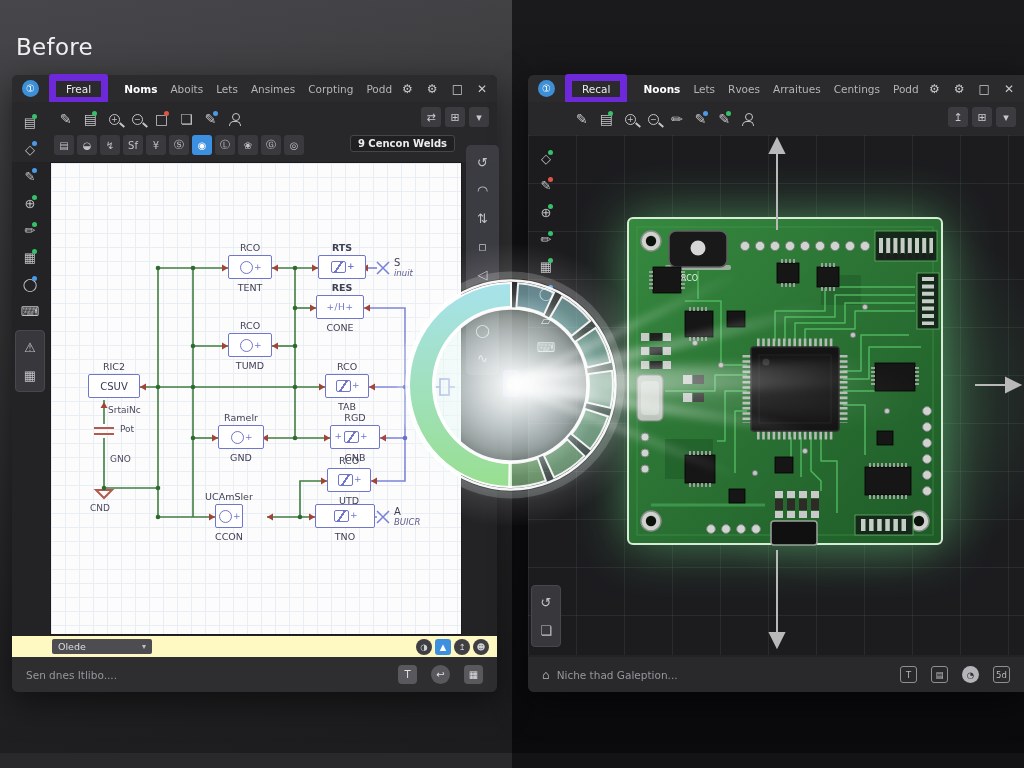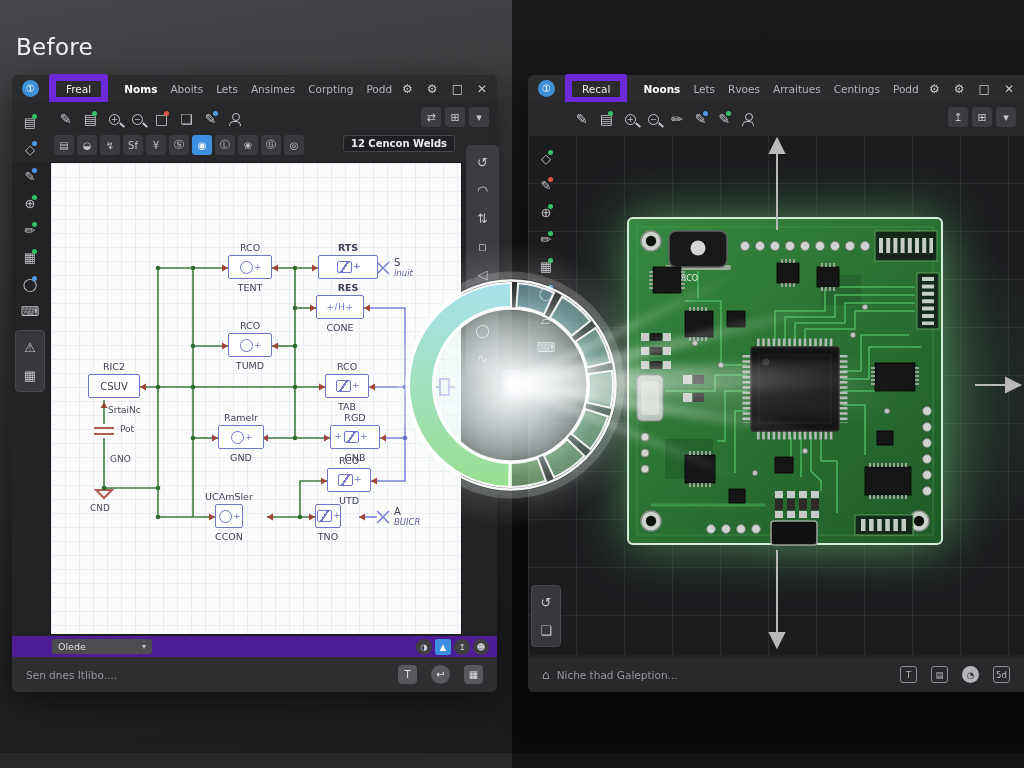--- a/index.html
+++ b/index.html
@@ -60,21 +60,21 @@
   .canvas-l{position:absolute;left:38px;top:87px;width:412px;height:473px;background:#fcfcfd;
     background-image:linear-gradient(#e9edf4 1px,transparent 1px),linear-gradient(90deg,#e9edf4 1px,transparent 1px);
     background-size:14px 14px;border:1px solid #1b1b1d;}
   .canvas-r{position:absolute;left:0;top:60px;width:496px;height:520px;background:#1c1c1f;
     background-image:linear-gradient(rgba(150,170,150,.10) 1px,transparent 1px),linear-gradient(90deg,rgba(150,170,150,.10) 1px,transparent 1px);
     background-size:48px 48px;overflow:hidden;}
   
   .rail-float{position:absolute;left:454px;top:70px;width:33px;background:rgba(62,62,68,.92);border-radius:5px;
     display:flex;flex-direction:column;gap:2px;align-items:center;padding:4px 0;z-index:3;}
   
-  .bbar{position:absolute;left:0;right:0;top:561px;height:21px;background:#4c1d95;display:flex;align-items:center;padding:0 8px;}
+  .bbar{position:absolute;left:0;right:0;top:561px;height:21px;background:#fef9c3;display:flex;align-items:center;padding:0 8px;}
   .layersel{width:100px;height:15px;background:#4c4c51;border-radius:2px;color:#dedee2;font-size:9.5px;
     display:flex;align-items:center;padding:0 6px;margin-left:32px;}
   .layersel .chev{margin-left:auto;font-size:8px;color:#bfbfc4;}
   .bbar-ic{margin-left:auto;display:flex;gap:3px;}
   .cbtn{width:16px;height:16px;border-radius:50%;background:#3e3e43;color:#cfcfd4;font-size:8.5px;
     display:flex;align-items:center;justify-content:center;}
   .cbtn.active{background:#3d8fe0;color:#fff;border-radius:3px;}
   .statusbar{position:absolute;left:0;right:0;bottom:0;height:35px;background:#2e2e31;border-radius:0 0 6px 6px;
     display:flex;align-items:center;padding:0 14px;color:#96969b;font-size:10.5px;}
   .win-r .statusbar{border-radius:0 0 0 6px;background:#29292c;}
@@ -181,21 +181,21 @@
         <span class="qbtn">↯</span>
         <span class="qbtn">Sf</span>
         <span class="qbtn">¥</span>
         <span class="qbtn">Ⓢ</span>
         <span class="qbtn active">◉</span>
         <span class="qbtn">Ⓛ</span>
         <span class="qbtn">❀</span>
         <span class="qbtn">Ⓖ</span>
         <span class="qbtn">◎</span>
       </div>
-      <div class="counter-badge">12 Cencon Welds</div>
+      <div class="counter-badge">9 Cencon Welds</div>
     </div>
 
     <div class="rail">
       <span class="rail-btn dot dot-g">▤</span>
       <span class="rail-btn dot dot-b">◇</span>
       <span class="rail-btn dot dot-b">✎</span>
       <span class="rail-btn dot dot-g">⊕</span>
       <span class="rail-btn dot dot-g">✏</span>
       <span class="rail-btn dot dot-g">▦</span>
       <span class="rail-btn dot dot-b">◯</span>
@@ -286,21 +286,21 @@
           <polygon points="50.5,246 57.5,246 54,240" fill="#a04438"></polygon>
         </svg>
 
       <div class="comp" style="left:178px;top:93px;width:44px;">
         <div class="comp-ref">RCO</div>
         <div class="comp-box">
             <span class="sym-source"></span>
           </div>
         <div class="comp-name">TENT</div>
       </div>
-      <div class="comp" style="left:268px;top:93px;width:60px;font-weight:bold;">
+      <div class="comp" style="left:268px;top:93px;width:48px;font-weight:bold;">
         <div class="comp-ref">RTS</div>
         <div class="comp-box">
             <span class="sym-diode"></span>
           </div>
         <div class="comp-name">RES</div>
       </div>
       <div class="comp" style="left:266px;top:133px;width:48px;">
         <div class="comp-ref"></div>
         <div class="comp-box">
             <span class="sym-caps"></span>
@@ -346,21 +346,21 @@
           </div>
         <div class="comp-name">UTD</div>
       </div>
       <div class="comp" style="left:165px;top:342px;width:28px;">
         <div class="comp-ref">UCAmSler</div>
         <div class="comp-box">
             <span class="sym-source"></span>
           </div>
         <div class="comp-name">CCON</div>
       </div>
-      <div class="comp" style="left:265px;top:342px;width:26px;">
+      <div class="comp" style="left:265px;top:342px;width:60px;">
         <div class="comp-ref"></div>
         <div class="comp-box">
             <span class="sym-diode"></span>
           </div>
         <div class="comp-name">TNO</div>
       </div>
 
       <div class="port" style="left:344px;top:95px;">
         <div class="port-label">S</div>
         <div class="port-sub">inuit</div>

